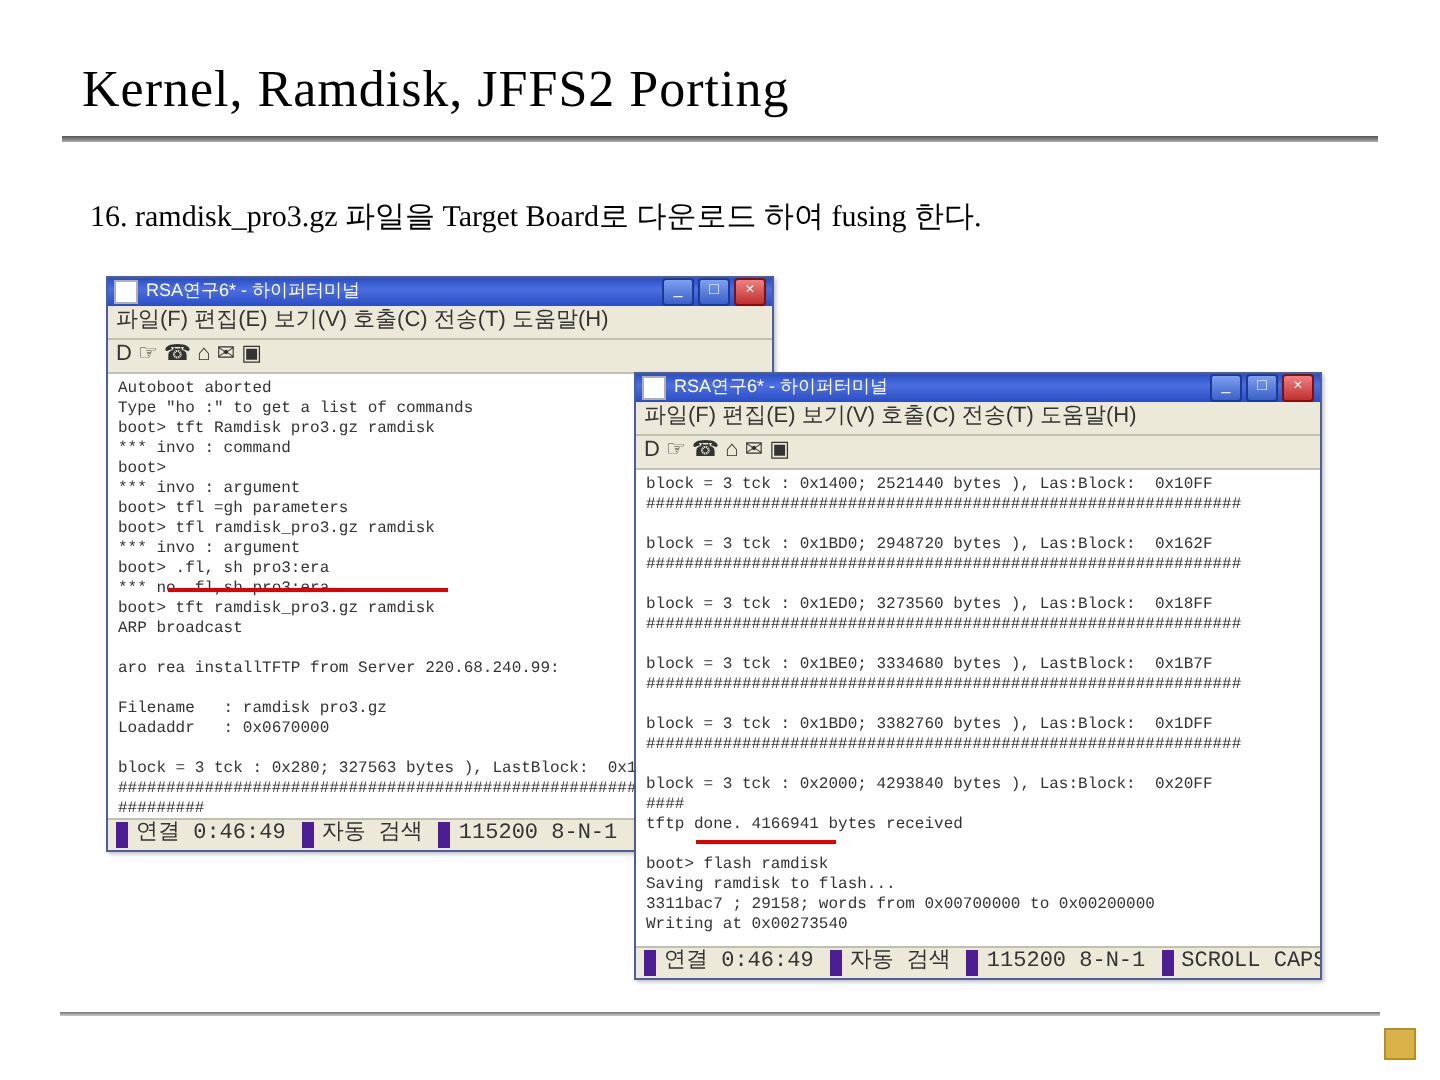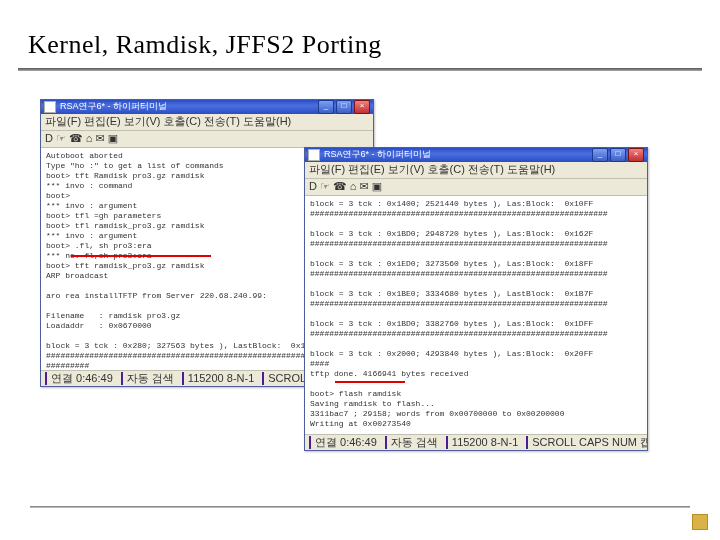--- a/index.html
+++ b/index.html
@@ -10,21 +10,21 @@
     background: #fff;
     font-family: Georgia, 'Times New Roman', serif;
     position: relative;
     box-sizing: border-box;
   }
   .slide {
     width: 720px;
     height: 540px;
     position: relative;
     box-sizing: border-box;
-    padding: 20px 18px;
+    padding: 20px 31px;
   }
   .title {
     font-size: 26px;
     font-weight: normal;
     margin: 10px 0 8px 10px;
     letter-spacing: 0.5px;
   }
   .title-underline {
     height: 3px;
     background: linear-gradient(to bottom, #555, #aaa);
@@ -93,21 +93,21 @@
     color: #333;
     white-space: nowrap;
     overflow: hidden;
   }
   .statusbar {
     border-bottom: none;
     border-top: 1px solid #c0c0b0;
     display: flex;
     gap: 8px;
   }
-  .statusbar span { border-left: 2px solid #4c1d95; padding-left: 4px; }
+  .statusbar span { border-left: 6px solid #4c1d95; padding-left: 4px; font-family: Liberation Mono, monospace; }
   .terminal {
     background: #ffffff;
     padding: 3px 5px;
     overflow: hidden;
     white-space: pre;
     color: #333;
   }
   .hl-red {
     position: absolute;
     height: 1.6px;
@@ -126,20 +126,21 @@
     background: #d9b24a;
     border: 1px solid #b88f20;
   }
 </style>
 </head>
 <body>
 
 <div class="slide">
   <div class="title">Kernel, Ramdisk, JFFS2 Porting</div>
   <div class="title-underline"></div>
+  <div class="subtitle">16. ramdisk_pro3.gz 파일을 Target Board로 다운로드 하여 fusing 한다.</div>
 
   <div class="shots">
 
     <div class="win" style="left:0px; top:0px; width:332px;">
       <div class="win-titlebar">
         <span class="tb-icon"></span>
         <span class="tb-title">RSA연구6* - 하이퍼터미널</span>
         <div class="tb-btns">
           <div class="tb-btn">_</div>
           <div class="tb-btn">□</div>

